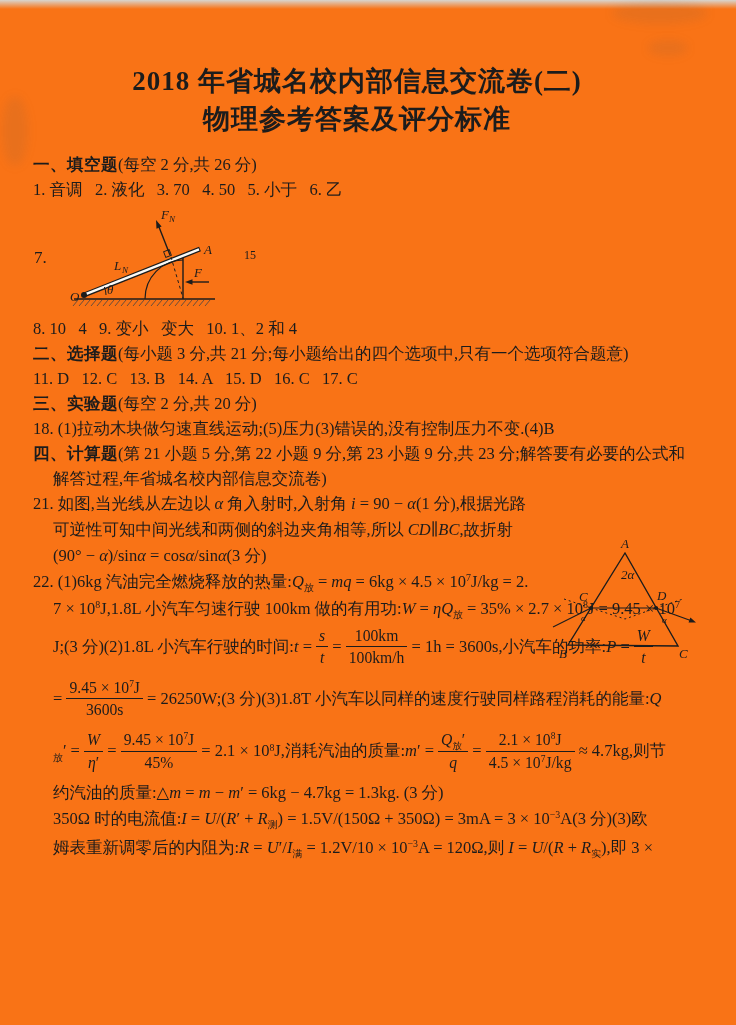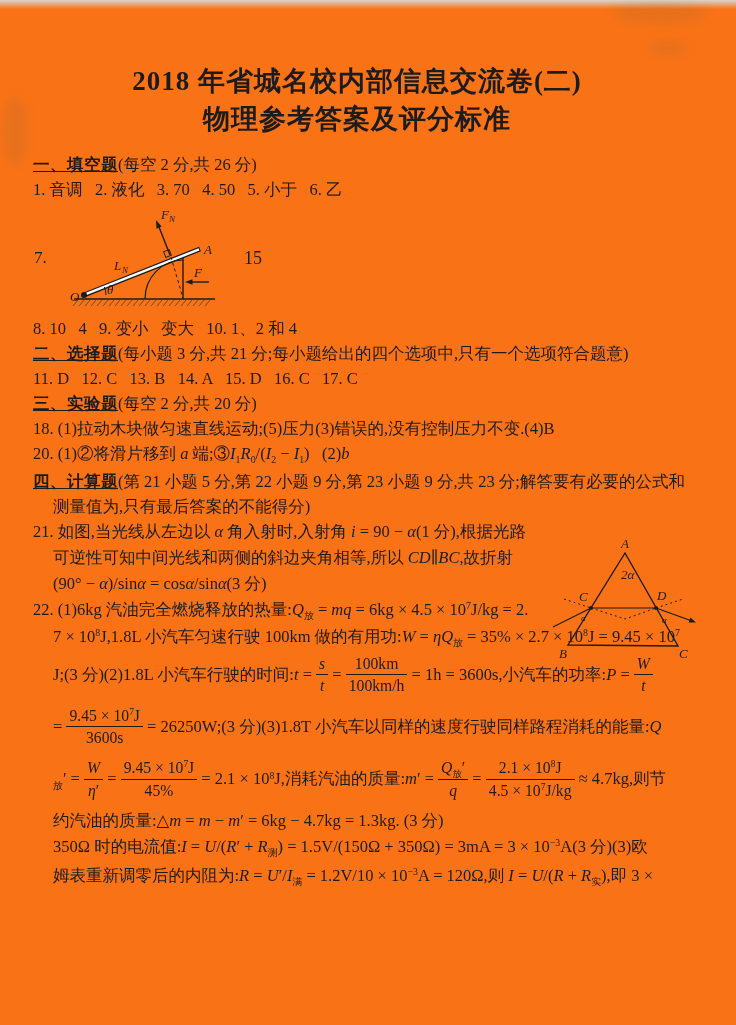--- a/index.html
+++ b/index.html
@@ -15,32 +15,32 @@
   .titles{padding-top:62px;padding-right:22px;text-align:center;margin-bottom:14px;}
   .t1,.t2{font-size:27px;font-weight:700;line-height:38px;letter-spacing:1px;
           font-family:"Liberation Serif","DejaVu Serif",serif;}
 
   .line{font-size:16.5px;line-height:25px;white-space:pre-wrap;}
   .ln{margin-left:33px;}
   .cont{margin-left:53px;}
   .lh26{line-height:26px;}
   .lh27{line-height:27px;}
   .tall{line-height:1.15;padding:5px 0 6px;}
-  .line b.hei{font-weight:700;letter-spacing:0.5px;text-decoration:underline;}
+  .line b.hei{font-weight:700;letter-spacing:0.5px;}
   .line i{font-style:italic;}
   .sb{font-size:60%;position:relative;top:4px;}
   .sp{font-size:60%;position:relative;top:-6px;}
   .frac{display:inline-block;text-align:center;vertical-align:middle;position:relative;top:-2px;
         font-size:95%;line-height:1.22;}
   .frac .fn{display:block;border-bottom:1.2px solid #1c1c1c;padding:0 3px 1px;}
   .frac .fd{display:block;padding:1px 3px 0;}
 
   .figrow{display:flex;align-items:flex-start;margin:4px 0 0 34px;height:110px;}
   .q7{font-size:17px;margin-top:42px;width:24px;}
-  .a7{font-size:18px;margin-top:42px;margin-left:16px;}
+  .a7{font-size:12px;margin-top:42px;margin-left:16px;}
   svg text.mt{font-style:italic;font-size:13px;font-family:"Liberation Serif","DejaVu Serif",serif;fill:#1c1c1c;}
   svg text.ms{font-style:italic;font-size:9px;font-family:"Liberation Serif","DejaVu Serif",serif;fill:#1c1c1c;}
   .prism{position:absolute;left:551px;top:537px;}
 </style>
 </head>
 <body>
 
 <div class="page">
   <div class="scan-top"></div>
   <div class="smudge s1"></div>
@@ -114,23 +114,22 @@
       <text class="mt" x="49" y="88">θ</text>
     </svg>
     <span class="a7">15</span>
   </div>
 
   <div class="line ln">8. 10   4   9. 变小   变大   10. 1、2 和 4</div>
   <div class="line ln"><b class="hei">二、选择题</b>(每小题 3 分,共 21 分;每小题给出的四个选项中,只有一个选项符合题意)</div>
   <div class="line ln">11. D   12. C   13. B   14. A   15. D   16. C   17. C</div>
   <div class="line ln"><b class="hei">三、实验题</b>(每空 2 分,共 20 分)</div>
   <div class="line ln">18. (1)拉动木块做匀速直线运动;(5)压力(3)错误的,没有控制压力不变.(4)B</div>
-  <div class="line ln lh26">20. (1)②将滑片移到 <i>a</i> 端;③<i>I</i><span class="sb">1</span><i>R</i><span class="sb">0</span>/(<i>I</i><span class="sb">2</span> − <i>I</i><span class="sb">1</span>)   (2)<i>b</i></div>
   <div class="line ln"><b class="hei">四、计算题</b>(第 21 小题 5 分,第 22 小题 9 分,第 23 小题 9 分,共 23 分;解答要有必要的公式和</div>
-  <div class="line cont">测量值为,只有最后答案的不能得分)</div>
+  <div class="line cont">解答过程,年省城名校内部信息交流卷)</div>
 
   <div class="line ln lh26">21. 如图,当光线从左边以 <i>α</i> 角入射时,入射角 <i>i</i> = 90 − <i>α</i>(1 分),根据光路</div>
   <div class="line cont lh26">可逆性可知中间光线和两侧的斜边夹角相等,所以 <i>CD</i>∥<i>BC</i>,故折射</div>
   <div class="line cont lh26">(90° − <i>α</i>)/sin<i>α</i> = cos<i>α</i>/sin<i>α</i>(3 分)</div>
 
   <div class="line ln">22. (1)6kg 汽油完全燃烧释放的热量:<i>Q</i><span class="sb">放</span> = <i>mq</i> = 6kg × 4.5 × 10<span class="sp">7</span>J/kg = 2.</div>
   <div class="line cont">7 × 10<span class="sp">8</span>J,1.8L 小汽车匀速行驶 100km 做的有用功:<i>W</i> = <i>ηQ</i><span class="sb">放</span> = 35% × 2.7 × 10<span class="sp">8</span>J = 9.45 × 10<span class="sp">7</span></div>
   <div class="line cont tall">J;(3 分)(2)1.8L 小汽车行驶的时间:<i>t</i> = <span class="frac"><span class="fn"><i>s</i></span><span class="fd"><i>t</i></span></span> = <span class="frac"><span class="fn">100km</span><span class="fd">100km/h</span></span> = 1h = 3600s,小汽车的功率:<i>P</i> = <span class="frac"><span class="fn"><i>W</i></span><span class="fd"><i>t</i></span></span></div>
   <div class="line cont tall">= <span class="frac"><span class="fn">9.45 × 10<span class="sp">7</span>J</span><span class="fd">3600s</span></span> = 26250W;(3 分)(3)1.8T 小汽车以同样的速度行驶同样路程消耗的能量:<i>Q</i></div>
   <div class="line cont tall"><span class="sb">放</span>′ = <span class="frac"><span class="fn"><i>W</i></span><span class="fd"><i>η</i>′</span></span> = <span class="frac"><span class="fn">9.45 × 10<span class="sp">7</span>J</span><span class="fd">45%</span></span> = 2.1 × 10<span class="sp">8</span>J,消耗汽油的质量:<i>m</i>′ = <span class="frac"><span class="fn"><i>Q</i><span class="sb">放</span>′</span><span class="fd"><i>q</i></span></span> = <span class="frac"><span class="fn">2.1 × 10<span class="sp">8</span>J</span><span class="fd">4.5 × 10<span class="sp">7</span>J/kg</span></span> ≈ 4.7kg,则节</div>

